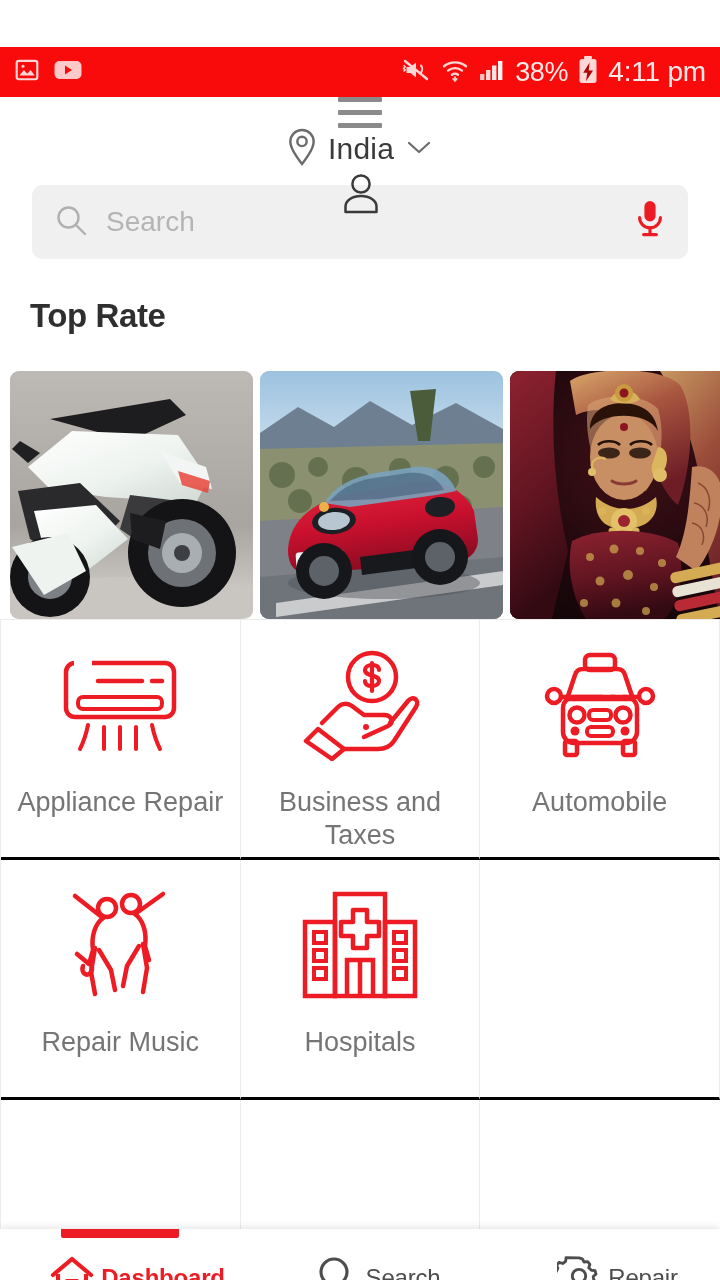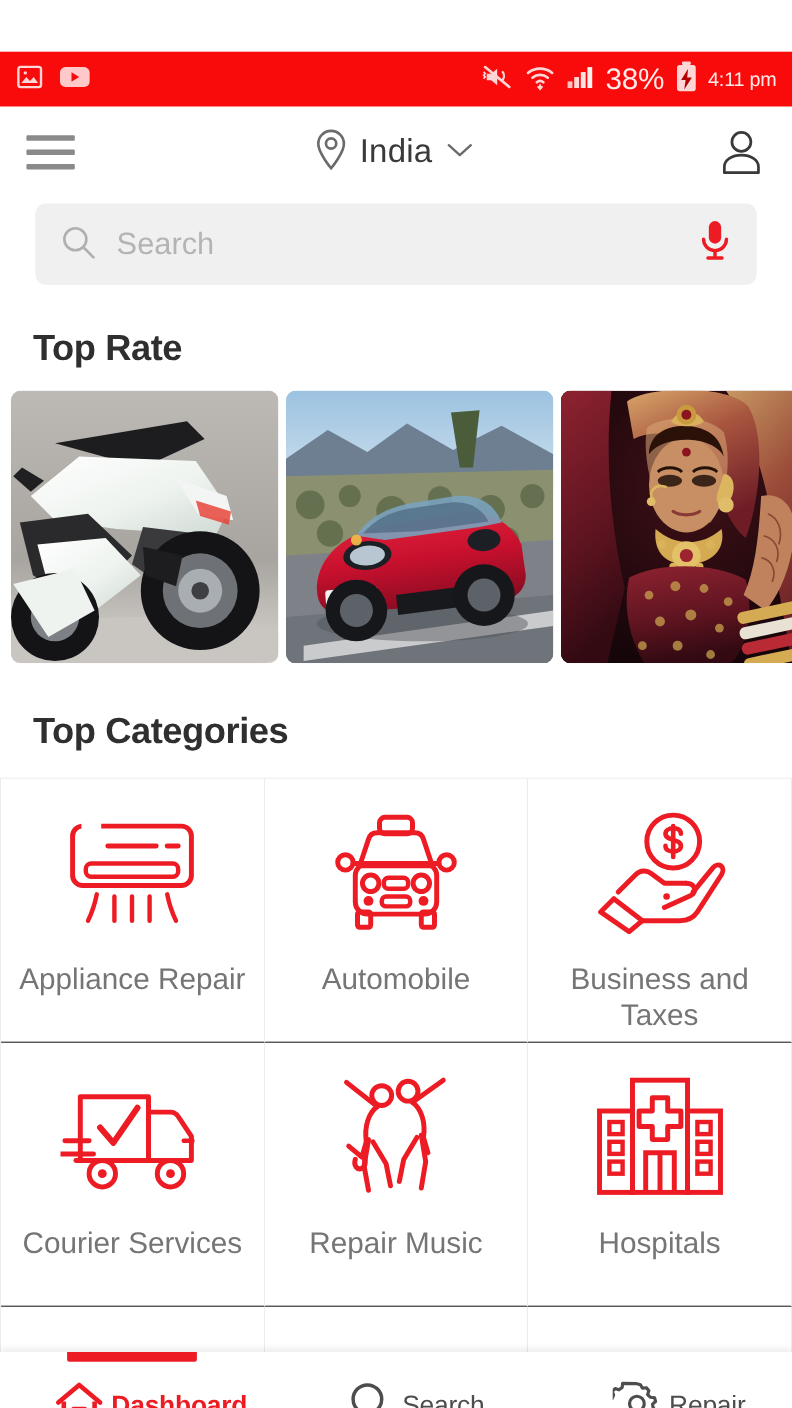--- a/index.html
+++ b/index.html
@@ -12,27 +12,27 @@
 
   
   .statusbar {
     height:50px; background:#F90B0B;
     display:flex; align-items:center; padding:0 14px;
     color:#fff;
   }
   .sb-left { display:flex; align-items:center; gap:14px; }
   .sb-right { margin-left:auto; display:flex; align-items:center; gap:9px; }
   .sb-batt-pct { font-size:27px; letter-spacing:-0.3px; color:#ffe9e9; }
-  .sb-time { font-size:18px; color:#ffe9e9; letter-spacing:-0.2px; }
+  .sb-time { font-size:28px; color:#ffe9e9; letter-spacing:-0.2px; }
   .sb-ico { display:block; }
 
   
   .header {
     height:82px; background:#fff;
-    display:flex; align-items:center; padding:0 24px;
+    display:flex; align-items:center; padding:0 24px;flex-direction:column;
   }
   .burger { width:44px; display:flex; flex-direction:column; gap:8px; cursor:pointer; }
   .burger span { display:block; height:5px; background:#8a8a8a; border-radius:1px; }
   .loc {
     flex:1; display:flex; align-items:center; justify-content:center; gap:10px; cursor:pointer;
   }
   .loc-name { font-size:30px; color:#3a3a3a; letter-spacing:0.2px; }
   .profile { width:46px; display:flex; justify-content:flex-end; cursor:pointer; }
 
   
@@ -46,21 +46,21 @@
     font-family:"Liberation Sans", sans-serif;
     font-size:28px; color:#4a4a4a;
   }
   .search-input::placeholder { color:#b4b4b4; }
 
   
   .sec-title {
     font-size:33px; font-weight:bold; color:#2f2f2f;
     letter-spacing:-0.4px;
   }
-  .sec-title.toprate { padding:38px 0 20px 30px; }
+  .sec-title.toprate { padding:38px 0 36px 30px; }
   .sec-title.topcat  { padding:42px 0 24px 30px; }
 
   
   .carousel {
     display:flex; gap:7px; padding-left:10px;
     height:248px; overflow:hidden;
   }
   .card {
     flex:0 0 auto; width:243px; height:248px;
     border-radius:9px; overflow:hidden; position:relative;
@@ -68,21 +68,21 @@
   }
   .card svg { display:block; width:100%; height:100%; }
 
   
   .cat-grid {
     display:grid; grid-template-columns:repeat(3, 1fr);
     border-top:1px solid #ececec; border-left:1px solid #ececec;
   }
   .cat-cell {
     height:240px; background:#fff;
-    border-right:1px solid #ececec; border-bottom:1px solid #000000;
+    border-right:1px solid #ececec; border-bottom:3px solid #000000;
     display:flex; flex-direction:column; align-items:center;
     justify-content:flex-start; padding-top:26px; cursor:pointer;
   }
   .cat-icon { height:118px; display:flex; align-items:center; justify-content:center; }
   .cat-label {
     margin-top:22px; font-size:27px; color:#757575;
     text-align:center; line-height:1.22; padding:0 8px;
   }
 
   
@@ -369,21 +369,20 @@
         <g>
           <rect x="160" y="196" width="58" height="11" rx="5" fill="#d4ab52" transform="rotate(-12 190 202)"></rect>
           <rect x="162" y="210" width="58" height="11" rx="5" fill="#e8e2d4" transform="rotate(-12 192 216)"></rect>
           <rect x="164" y="224" width="58" height="11" rx="5" fill="#b92a34" transform="rotate(-12 194 230)"></rect>
           <rect x="166" y="238" width="58" height="11" rx="5" fill="#d4ab52" transform="rotate(-12 196 244)"></rect>
         </g>
       </svg>
     </div>
   </div>
 
-  <div class="sec-title topcat">Top Categories</div>
 
   <div class="cat-grid">
 
     <div class="cat-cell">
       <div class="cat-icon">
         <svg width="128" height="104" viewBox="0 0 128 104">
           <rect x="10" y="10" width="108" height="54" rx="9" fill="none" stroke="#ED1C24" stroke-width="4.5"></rect>
           <path d="M18 10 h18" stroke="#fff" stroke-width="6"></path>
           <path d="M42 28 h44" stroke="#ED1C24" stroke-width="4.5" stroke-linecap="round"></path>
           <path d="M96 28 h10" stroke="#ED1C24" stroke-width="4.5" stroke-linecap="round"></path>
@@ -391,20 +390,36 @@
           <g stroke="#ED1C24" stroke-width="4" stroke-linecap="round" fill="none">
             <path d="M32 72 C30 82 28 88 24 96"></path>
             <path d="M48 74 v22"></path>
             <path d="M64 74 v22"></path>
             <path d="M80 74 v22"></path>
             <path d="M96 72 C98 82 100 88 104 96"></path>
           </g>
         </svg>
       </div>
       <div class="cat-label">Appliance Repair</div>
+    </div>
+
+    <div class="cat-cell">
+      <div class="cat-icon">
+        <svg width="124" height="112" viewBox="0 0 124 112">
+          <circle cx="74" cy="28" r="24" fill="none" stroke="#ED1C24" stroke-width="4.5"></circle>
+          <path d="M74 14 v28" stroke="#ED1C24" stroke-width="4.2" stroke-linecap="round"></path>
+          <path d="M81 21 c0-4-4-5-7-5 -4 0-7 2-7 5 0 7 14 4 14 11 0 3-3 5-7 5 -3 0-7-1-7-5" fill="none" stroke="#ED1C24" stroke-width="4.2" stroke-linecap="round"></path>
+          <path d="M24 74 L40 58 C44 54 50 54 54 57 L66 66 L86 66" fill="none" stroke="#ED1C24" stroke-width="4.5" stroke-linejoin="round" stroke-linecap="round"></path>
+          <path d="M86 66 C94 66 96 74 90 77 L66 88" fill="none" stroke="#ED1C24" stroke-width="4.5" stroke-linecap="round"></path>
+          <path d="M92 74 L110 52 C115 46 122 51 118 58 L96 92 C92 98 86 100 80 100 L46 100" fill="none" stroke="#ED1C24" stroke-width="4.5" stroke-linejoin="round" stroke-linecap="round"></path>
+          <path d="M46 100 L20 80 L8 92 L34 110 Z" fill="none" stroke="#ED1C24" stroke-width="4.5" stroke-linejoin="round"></path>
+          <circle cx="68" cy="78" r="3" fill="#ED1C24"></circle>
+        </svg>
+      </div>
+      <div class="cat-label">Business and Taxes</div>
     </div>
 
     <div class="cat-cell">
       <div class="cat-icon">
         <svg width="118" height="108" viewBox="0 0 118 108">
           <rect x="44" y="4" width="30" height="15" rx="5" fill="none" stroke="#ED1C24" stroke-width="4.5"></rect>
           <path d="M26 48 L34 24 C35 20 38 18 42 18 L76 18 C80 18 83 20 84 24 L92 48 Z" fill="none" stroke="#ED1C24" stroke-width="4.5" stroke-linejoin="round"></path>
           <rect x="22" y="46" width="74" height="46" rx="11" fill="none" stroke="#ED1C24" stroke-width="4.5"></rect>
           <circle cx="13" cy="45" r="7" fill="none" stroke="#ED1C24" stroke-width="4.5"></circle>
           <circle cx="105" cy="45" r="7" fill="none" stroke="#ED1C24" stroke-width="4.5"></circle>
@@ -416,54 +431,20 @@
           <circle cx="34" cy="80" r="4.5" fill="#ED1C24"></circle>
           <circle cx="84" cy="80" r="4.5" fill="#ED1C24"></circle>
           <rect x="46" y="76" width="26" height="9" rx="4" fill="none" stroke="#ED1C24" stroke-width="4"></rect>
           <rect x="24" y="90" width="12" height="14" rx="2" fill="none" stroke="#ED1C24" stroke-width="4.5"></rect>
           <rect x="82" y="90" width="12" height="14" rx="2" fill="none" stroke="#ED1C24" stroke-width="4.5"></rect>
         </svg>
       </div>
       <div class="cat-label">Automobile</div>
     </div>
 
-    <div class="cat-cell">
-      <div class="cat-icon">
-        <svg width="124" height="112" viewBox="0 0 124 112">
-          <circle cx="74" cy="28" r="24" fill="none" stroke="#ED1C24" stroke-width="4.5"></circle>
-          <path d="M74 14 v28" stroke="#ED1C24" stroke-width="4.2" stroke-linecap="round"></path>
-          <path d="M81 21 c0-4-4-5-7-5 -4 0-7 2-7 5 0 7 14 4 14 11 0 3-3 5-7 5 -3 0-7-1-7-5" fill="none" stroke="#ED1C24" stroke-width="4.2" stroke-linecap="round"></path>
-          <path d="M24 74 L40 58 C44 54 50 54 54 57 L66 66 L86 66" fill="none" stroke="#ED1C24" stroke-width="4.5" stroke-linejoin="round" stroke-linecap="round"></path>
-          <path d="M86 66 C94 66 96 74 90 77 L66 88" fill="none" stroke="#ED1C24" stroke-width="4.5" stroke-linecap="round"></path>
-          <path d="M92 74 L110 52 C115 46 122 51 118 58 L96 92 C92 98 86 100 80 100 L46 100" fill="none" stroke="#ED1C24" stroke-width="4.5" stroke-linejoin="round" stroke-linecap="round"></path>
-          <path d="M46 100 L20 80 L8 92 L34 110 Z" fill="none" stroke="#ED1C24" stroke-width="4.5" stroke-linejoin="round"></path>
-          <circle cx="68" cy="78" r="3" fill="#ED1C24"></circle>
-        </svg>
-      </div>
-      <div class="cat-label">Business and Taxes</div>
-    </div>
-
-    <div class="cat-cell">
-      <div class="cat-icon">
-        <svg width="130" height="108" viewBox="0 0 130 108">
-          <path d="M18 18 h62 v58 h-62 z" fill="none" stroke="#ED1C24" stroke-width="4.5" stroke-linejoin="round"></path>
-          <path d="M80 32 h20 c3 0 5 1 7 4 l12 18 v22 h-39 z" fill="none" stroke="#ED1C24" stroke-width="4.5" stroke-linejoin="round"></path>
-          <path d="M36 46 L48 60 L70 28" fill="none" stroke="#ED1C24" stroke-width="5.5" stroke-linecap="round" stroke-linejoin="round"></path>
-          <path d="M4 58 h22" stroke="#ED1C24" stroke-width="4.5" stroke-linecap="round"></path>
-          <path d="M0 70 h30" stroke="#ED1C24" stroke-width="4.5" stroke-linecap="round"></path>
-          <path d="M14 76 h90" stroke="#ED1C24" stroke-width="4.5" stroke-linecap="round"></path>
-          <circle cx="38" cy="88" r="12" fill="none" stroke="#ED1C24" stroke-width="4.5"></circle>
-          <circle cx="38" cy="88" r="4" fill="#ED1C24"></circle>
-          <circle cx="100" cy="88" r="12" fill="none" stroke="#ED1C24" stroke-width="4.5"></circle>
-          <circle cx="100" cy="88" r="4" fill="#ED1C24"></circle>
-          <path d="M112 58 h8" stroke="#ED1C24" stroke-width="4" stroke-linecap="round"></path>
-        </svg>
-      </div>
-      <div class="cat-label">Courier Services</div>
-    </div>
 
     <div class="cat-cell">
       <div class="cat-icon">
         <svg width="122" height="118" viewBox="0 0 122 118">
           <g fill="none" stroke="#ED1C24" stroke-width="4.5" stroke-linecap="round" stroke-linejoin="round">
             <circle cx="48" cy="22" r="9"></circle>
             <path d="M44 32 C36 38 32 50 34 64 L30 78 L18 68"></path>
             <path d="M44 32 L16 10"></path>
             <path d="M36 62 L32 86 L36 108"></path>
             <path d="M40 64 L52 84 L56 104"></path>

